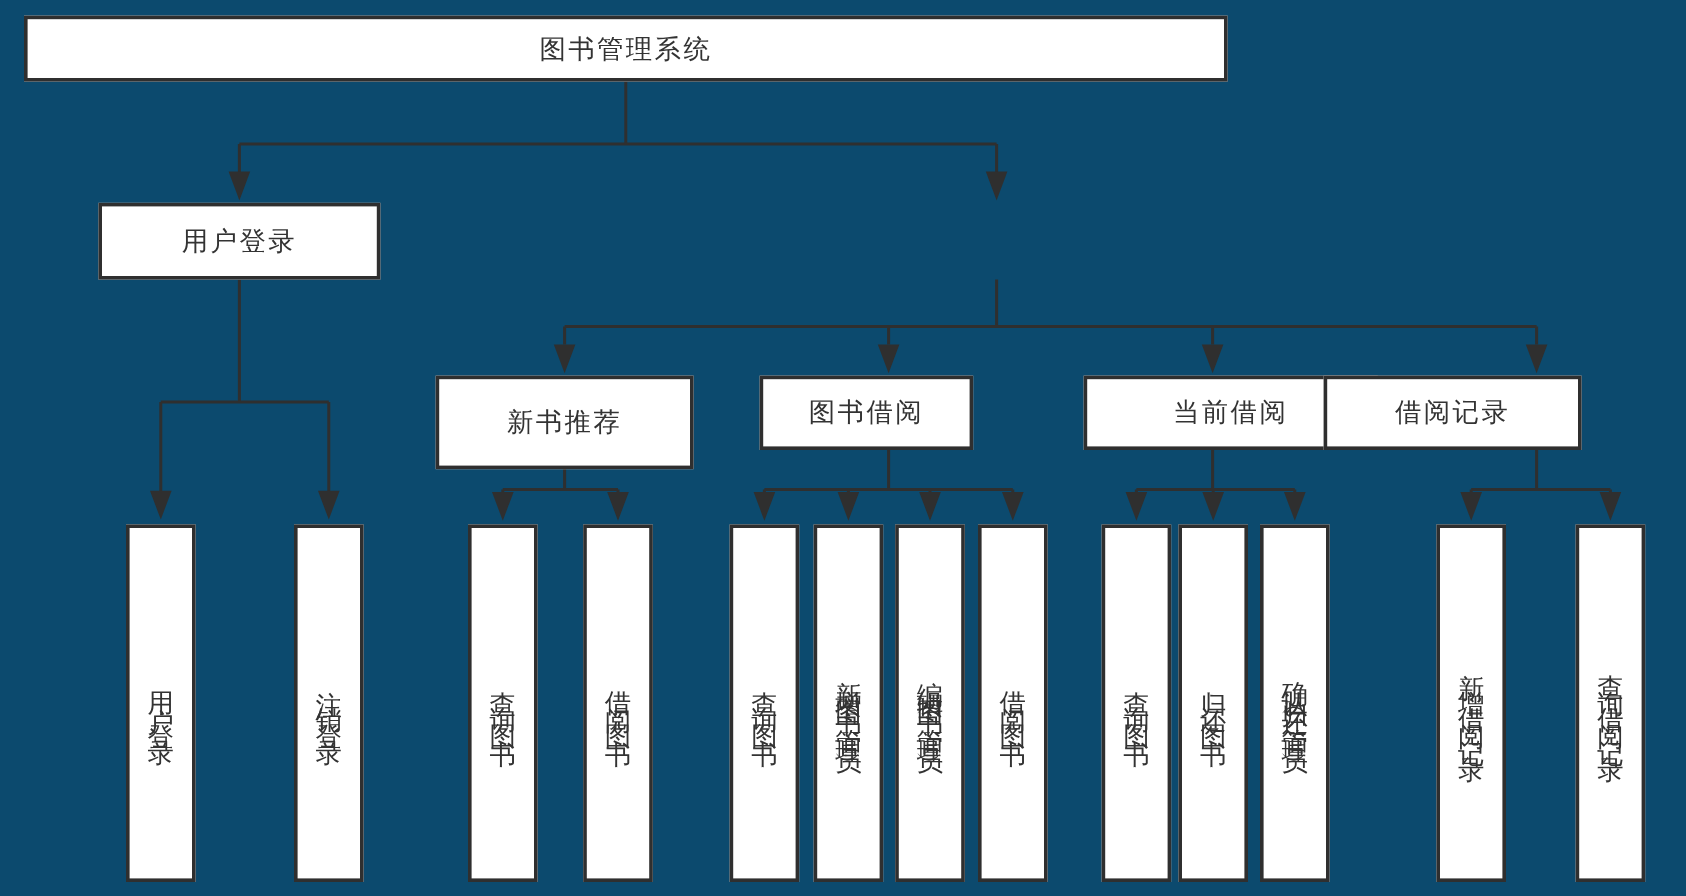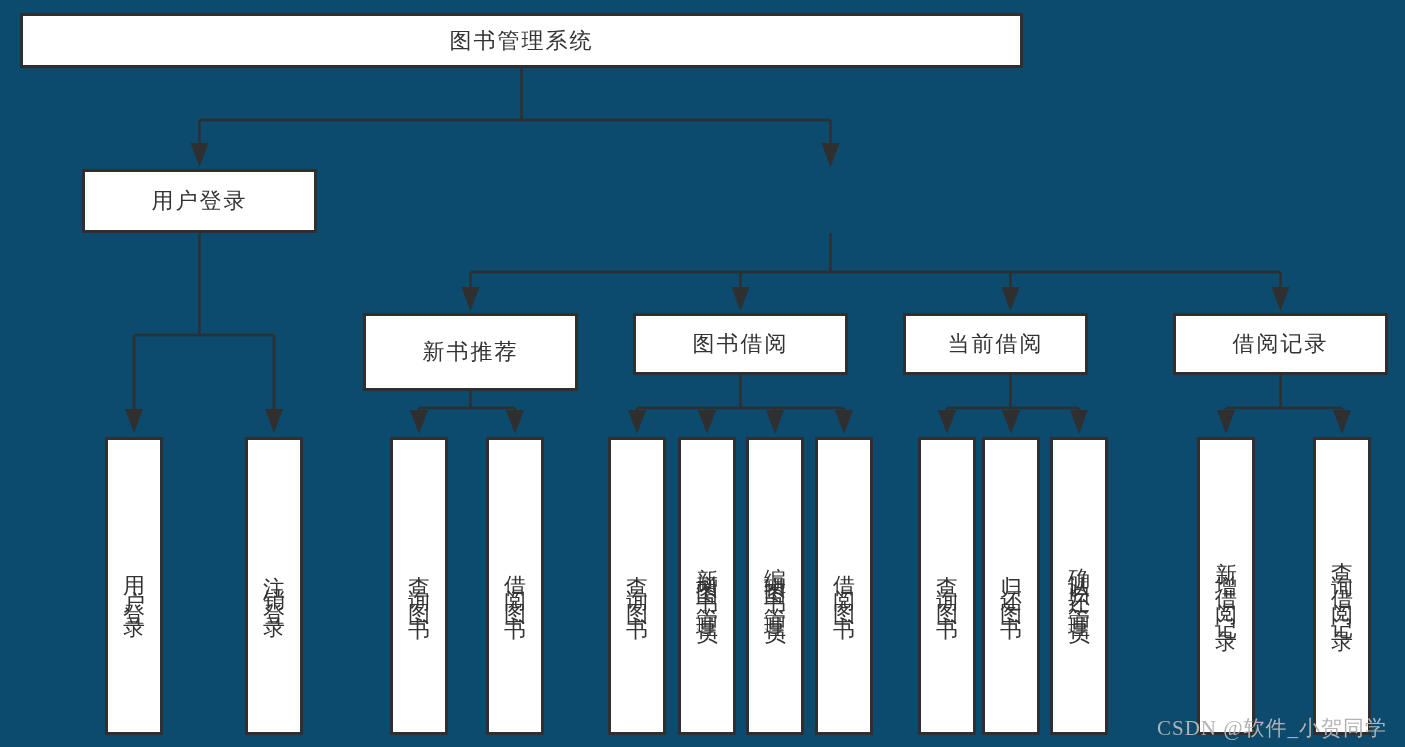--- a/index.html
+++ b/index.html
@@ -90,27 +90,27 @@
     <span>图书管理系统</span>
   </div>
 
   <div class="node hbox" style="left:82px;top:169px;width:235px;">
     <span>用户登录</span>
   </div>
 
   <div class="node hbox" style="left:363px;top:313px;width:215px;height:78px;">
     <span>新书推荐</span>
   </div>
-  <div class="node hbox" style="left:633px;top:313px;width:215px;height:62px;">
+  <div class="node hbox" style="left:633px;top:313px;width:178px;height:62px;">
     <span>图书借阅</span>
   </div>
-  <div class="node hbox" style="left:903px;top:313px;width:185px;height:62px;text-align:center;">
+  <div class="node hbox" style="left:903px;top:313px;width:245px;height:62px;text-align:center;">
     <span>当前借阅</span>
   </div>
-  <div class="node hbox" style="left:1173px;top:313px;width:215px;height:62px;text-align:right;">
+  <div class="node hbox" style="left:1103px;top:313px;width:215px;height:62px;text-align:right;">
     <span>借阅记录</span>
   </div>
 
   <div class="node vbox" style="left:105px;">
     <span class="vtext">用户登录</span>
   </div>
   <div class="node vbox" style="left:245px;">
     <span class="vtext">注销登录</span>
   </div>
 
@@ -144,15 +144,14 @@
     <span class="vtext tight">确认归还（管理员）</span>
   </div>
 
   <div class="node vbox" style="left:1197px;">
     <span class="vtext">新增借阅记录</span>
   </div>
   <div class="node vbox" style="left:1313px;">
     <span class="vtext">查询借阅记录</span>
   </div>
 
-  <div id="watermark">CSDN @软件_小贺同学</div>
 
 </div>
 
 </body></html>

